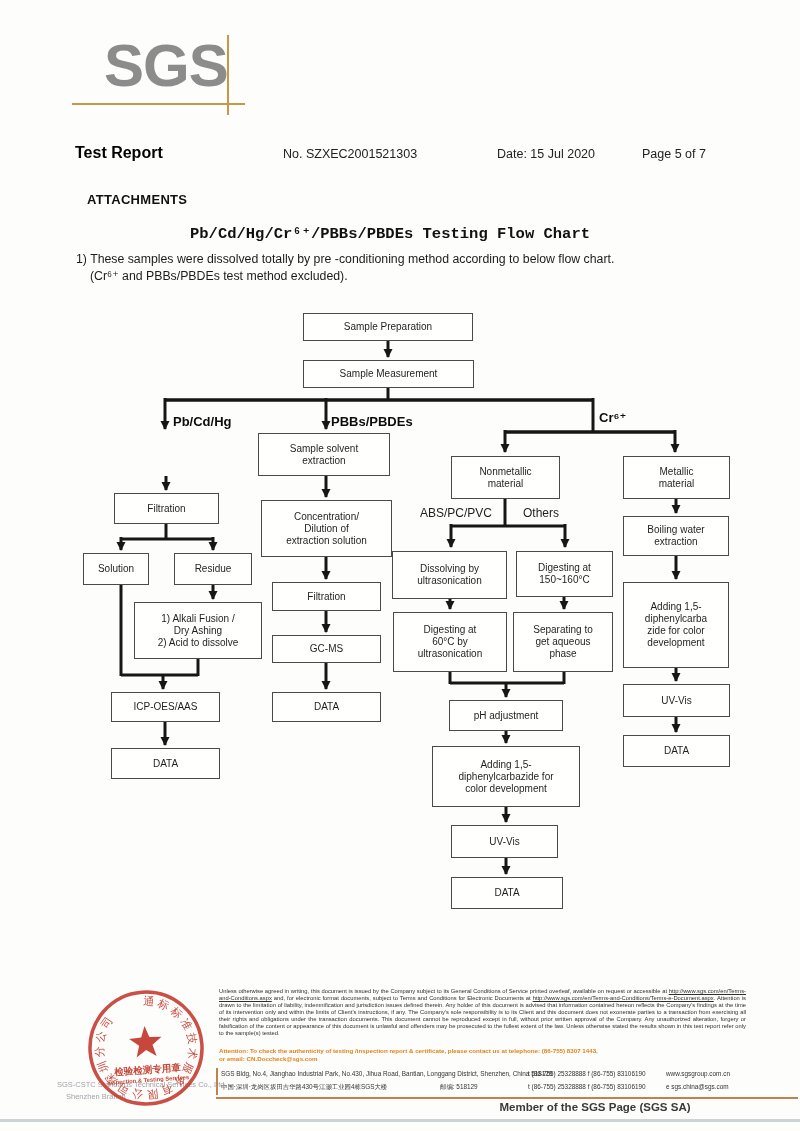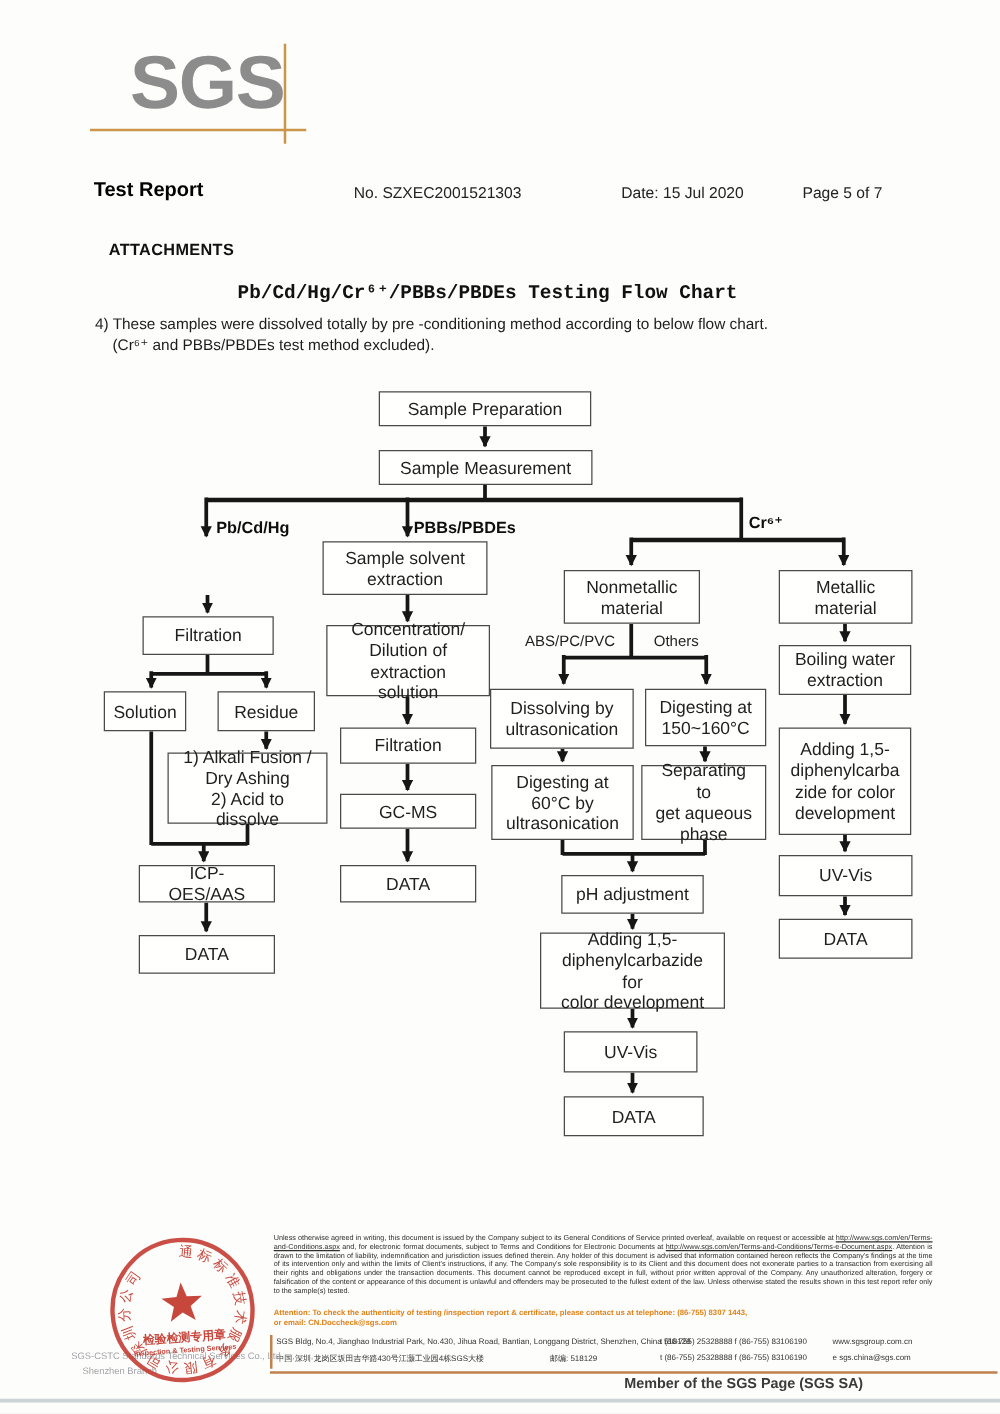--- a/index.html
+++ b/index.html
@@ -17,21 +17,21 @@
   .attachments{position:absolute;left:87px;top:192px;font-size:13px;font-weight:700;color:#111;letter-spacing:.3px;}
   .chart-title{position:absolute;left:0;top:224px;width:780px;text-align:center;
                font-size:15.5px;font-weight:700;color:#111;font-family:Liberation Mono, monospace;}
   .note1{position:absolute;left:76px;top:252px;font-size:12.3px;color:#1c1c1c;}
   .note2{position:absolute;left:90px;top:269px;font-size:12.3px;color:#1c1c1c;}
 
   
   svg.connectors{position:absolute;left:0;top:0;z-index:1;pointer-events:none;}
   .fbox{position:absolute;z-index:2;border:1.8px solid #4a4a4a;background:#fffffe;
         display:flex;align-items:center;justify-content:center;text-align:center;
-        white-space:pre-line;font-size:14px;line-height:1.2;color:#1f1f1f;
+        white-space:pre-line;font-size:10px;line-height:1.2;color:#1f1f1f;
         padding:1px 10px;box-sizing:border-box;}
   .blabel{position:absolute;z-index:2;font-weight:700;font-size:13px;color:#0d0d0d;}
   .slabel{position:absolute;z-index:2;font-size:12px;color:#1f1f1f;}
 
   
   .stamp{position:absolute;left:84px;top:986px;z-index:4;transform:rotate(-4deg);}
   .company1{position:absolute;left:57px;top:1080px;z-index:3;font-size:7.5px;color:#a3a3aa;}
   .company2{position:absolute;left:66px;top:1092px;z-index:3;font-size:7.5px;color:#a3a3aa;}
   .disclaimer{position:absolute;left:219px;top:988px;width:527px;font-size:5.8px;line-height:1.2;
               color:#2f2f2f;text-align:justify;}
@@ -52,21 +52,21 @@
 
   <div class="logo-text">SGS</div>
   <div class="logo-hline"></div>
   <div class="logo-vline"></div>
   <div class="report-title">Test Report</div>
   <div class="hmeta" style="left:283px">No. SZXEC2001521303</div>
   <div class="hmeta" style="left:497px">Date: 15 Jul 2020</div>
   <div class="hmeta" style="left:642px">Page 5 of 7</div>
   <div class="attachments">ATTACHMENTS</div>
   <div class="chart-title">Pb/Cd/Hg/Cr⁶⁺/PBBs/PBDEs Testing Flow Chart</div>
-  <div class="note1">4) These samples were dissolved totally by pre -conditioning method according to below flow chart.</div>
+  <div class="note1">1) These samples were dissolved totally by pre -conditioning method according to below flow chart.</div>
   <div class="note2">(Cr⁶⁺ and PBBs/PBDEs test method excluded).</div>
 
   <svg class="connectors" width="800" height="1131" viewBox="0 0 800 1131">
     <defs>
       <marker id="ah" markerUnits="userSpaceOnUse" markerWidth="12" markerHeight="12" refX="8" refY="4.5" orient="auto">
         <path d="M0,0 L9,4.5 L0,9 Z" fill="#161616"></path>
       </marker>
     </defs>
     <g stroke="#161616" stroke-width="3" fill="none">
 

